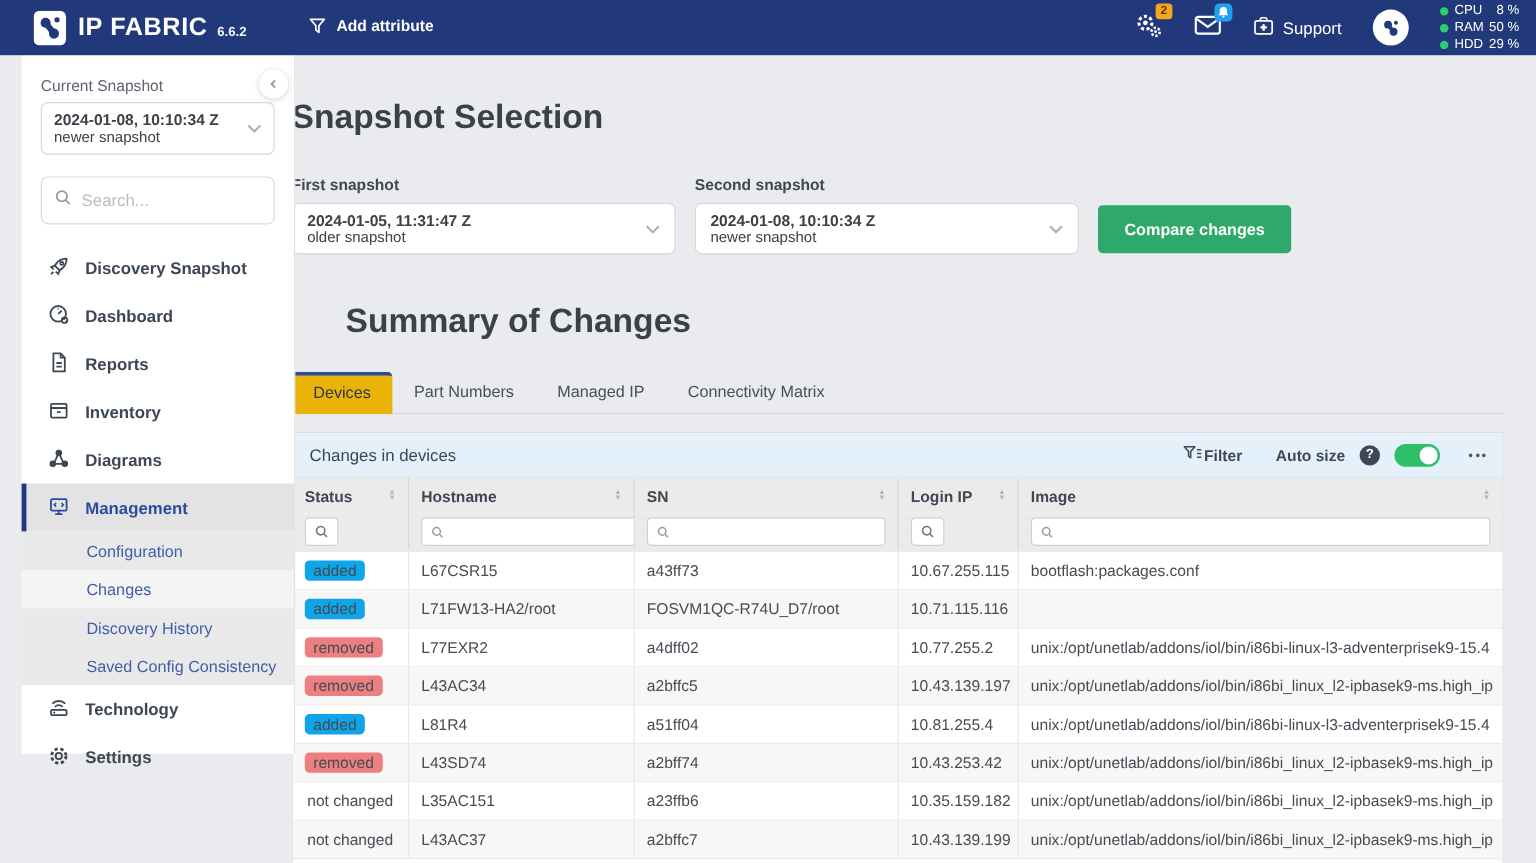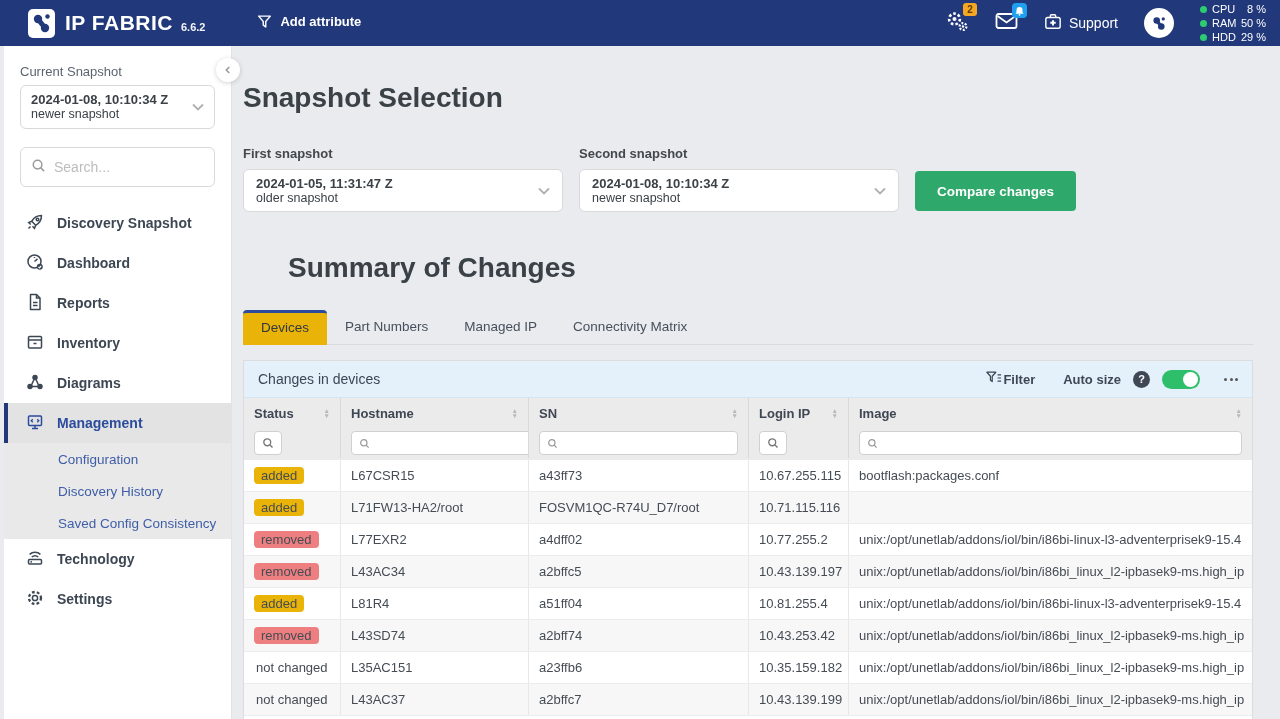--- a/index.html
+++ b/index.html
@@ -24,21 +24,21 @@
   .badge.blue { background:#1fa0f0; top:-9px; right:-9px; height:15px; border-radius:4px; }
   .support { display:flex; align-items:center; gap:7px; font-size:14px; cursor:pointer; }
   .avatar { width:30px; height:30px; border-radius:50%; background:#fff; display:flex;
             align-items:center; justify-content:center; cursor:pointer; }
   .stats { display:flex; flex-direction:column; justify-content:center; gap:1px; width:66px;text-align:center; }
   .stat-row { display:flex; align-items:center; font-size:11px; line-height:13px; }
   .stat-dot { width:7px; height:7px; border-radius:50%; background:#2ecc71; margin-right:5px; flex:none; }
   .stat-val { margin-left:auto; }
 
   
-  .sidebar { position:absolute; top:46px; left:4px; width:228px; height:673px; background:#fff;
+  .sidebar { position:absolute; top:46px; left:18px; width:228px; height:582px; background:#fff;
              border-right:1px solid #e3e3e3; z-index:10; }
   .cs-label { margin:18px 16px 6px; font-size:13px; color:#5c6470; }
   .cs-select { margin:0 16px; height:44px; border:1px solid #d9d9d9; border-radius:6px;
                display:flex; align-items:center; padding:0 10px; cursor:pointer; background:#fff; }
   .cs-text { line-height:15px; }
   .cs-value { font-size:13px; font-weight:bold; color:#3b4147; }
   .cs-sub { font-size:12.5px; color:#3b4147; }
   .side-search { margin:18px 16px 0; height:40px; border:1px solid #d9d9d9; border-radius:6px;
                  display:flex; align-items:center; padding:0 10px; background:#fff; }
   .side-search input { border:none; outline:none; font-size:14px; margin-left:8px; width:140px;
@@ -119,21 +119,21 @@
   .sorter { margin-left:auto; display:flex; flex-direction:column; line-height:5px;
             font-size:6.5px; color:#b8b8b8; cursor:pointer; }
   .mini-search-btn { width:28px; height:24px; border:1px solid #d0d0d0; border-radius:4px;
                      background:#fff; display:flex; align-items:center; justify-content:center;
                      cursor:pointer; }
   .cell-search { flex:1; height:24px; border:1px solid #d0d0d0; border-radius:4px; background:#fff;
                  display:flex; align-items:center; padding:0 7px; }
   .cell-search input { border:none; outline:none; flex:1; min-width:0; font-size:12px;
                        margin-left:6px; background:transparent; }
   .status-badge { font-size:13px; color:#454c54; }
-  .status-badge[data-kind="added"] { background:#eab308; border-radius:4px; padding:1px 7px; }
+  .status-badge[data-kind="added"] { background:#0ea5e9; border-radius:4px; padding:1px 7px; }
   .status-badge[data-kind="removed"] { background:#ee7f81; border-radius:4px; padding:1px 7px; }
   .status-badge[data-kind="none"] { background:transparent; padding:0 2px; }
 </style>
 </head>
 <body>
 
 <div class="topbar">
   <div class="brand">
     <span class="brand-mark">
       <svg width="27" height="29" viewBox="0 0 27 29">
@@ -313,20 +313,23 @@
           <path d="M6.8 6.2L5.2 7.7l1.6 1.5M11.2 6.2l1.6 1.5-1.6 1.5" stroke-width="1.3"></path>
         </svg>
       </span>
       <span>Management</span>
     </div>
 
     <div class="submenu">
       <div class="submenu-item">
         <span>Configuration</span>
       </div>
+      <div class="submenu-item selected">
+        <span>Changes</span>
+      </div>
       <div class="submenu-item">
         <span>Discovery History</span>
       </div>
       <div class="submenu-item">
         <span>Saved Config Consistency</span>
       </div>
     </div>
 
     <div class="menu-item">
       <span>

